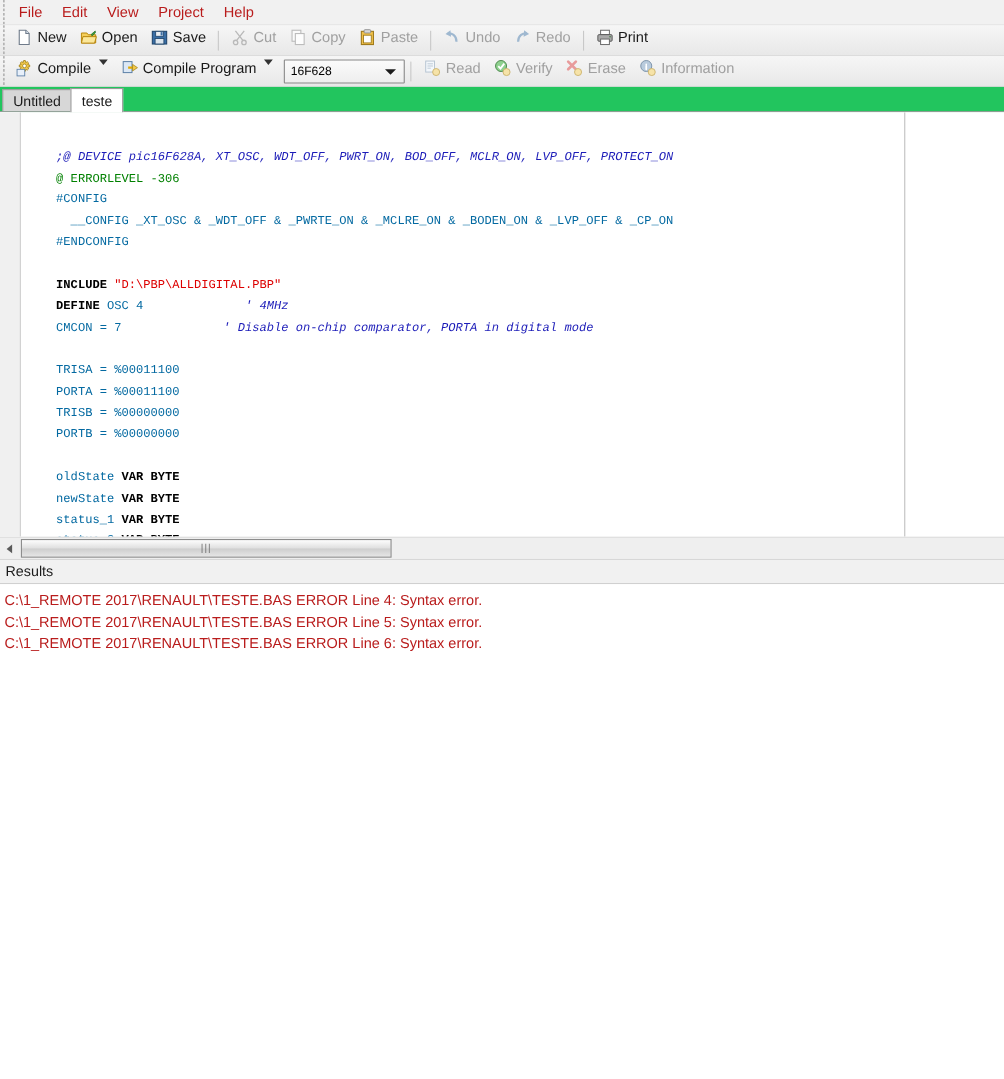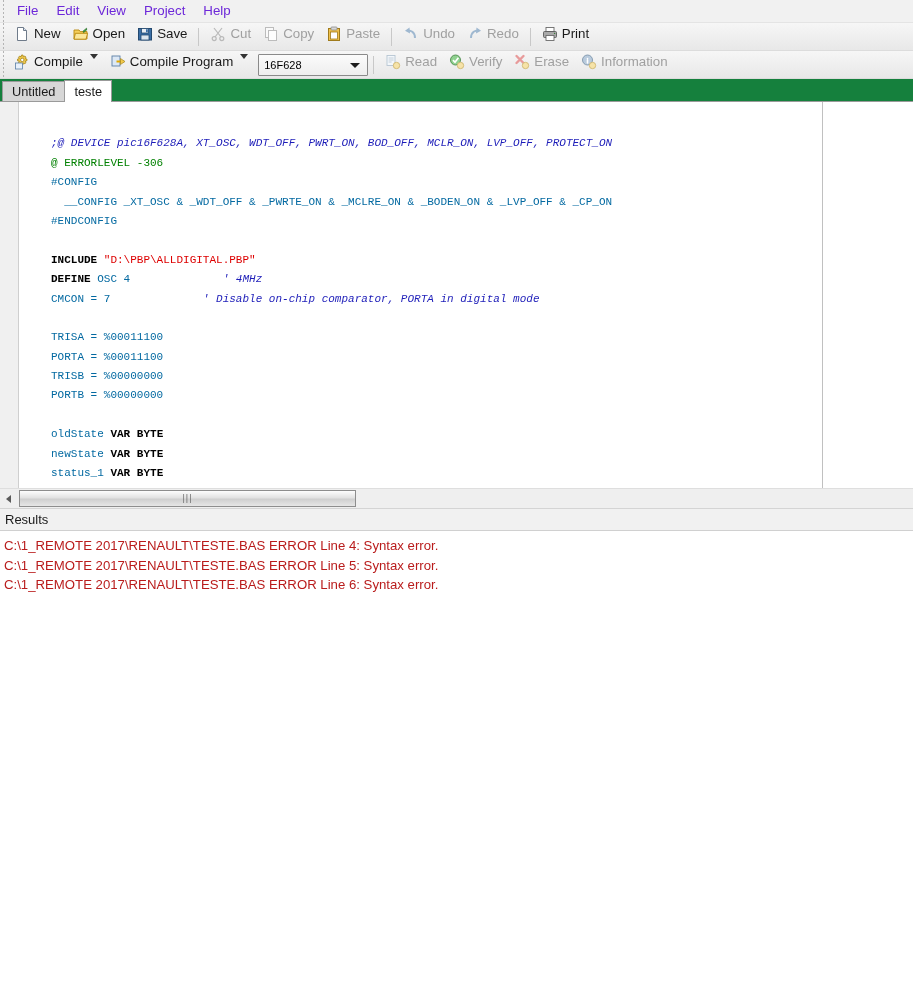--- a/index.html
+++ b/index.html
@@ -29,21 +29,21 @@
   
   .menubar {
     height: 22px; flex: 0 0 22px;
     background: #f1f1f1;
     display: flex; align-items: center;
     border-bottom: 1px solid #e4e4e4;
   }
   .menu-item {
     padding: 2px 9px 3px 9px;
     font-size: 13.3px;
-    color: #6d28d9;
+    color: #b91c1c;
     line-height: 16px;
     cursor: default;
   }
 
   
   .toolbar {
     height: 27px; flex: 0 0 27px;
     background: linear-gradient(to bottom, #f6f6f6 0%, #efefef 50%, #e8e8e8 100%);
     display: flex; align-items: center;
     border-bottom: 1px solid #dcdcdc;
@@ -84,21 +84,21 @@
     position: absolute; right: 7px; top: 8px;
     width: 0; height: 0;
     border-left: 5px solid transparent;
     border-right: 5px solid transparent;
     border-top: 5px solid #1c1c1c;
   }
 
   
   .tabstrip {
     height: 22px; flex: 0 0 22px;
-    background: #15803d;
+    background: #22c55e;
     display: flex; align-items: flex-end;
     padding-left: 2px;
     border-bottom: 1px solid #9a9a9a;
     position: relative;
   }
   .tab {
     height: 19px; line-height: 19px;
     padding: 0 9px;
     font-size: 12.8px;
     background: #d7d7d7;

